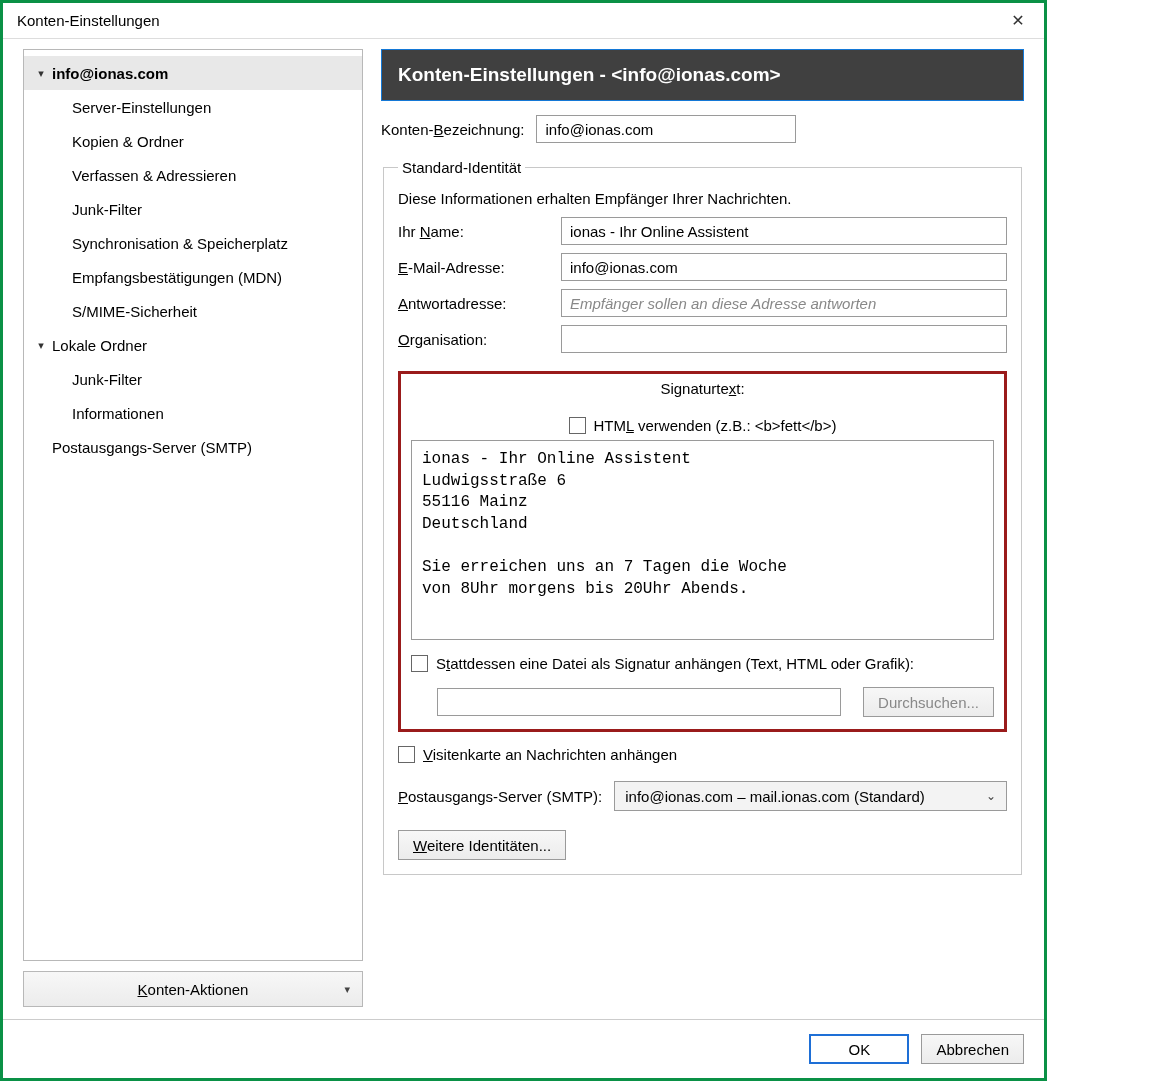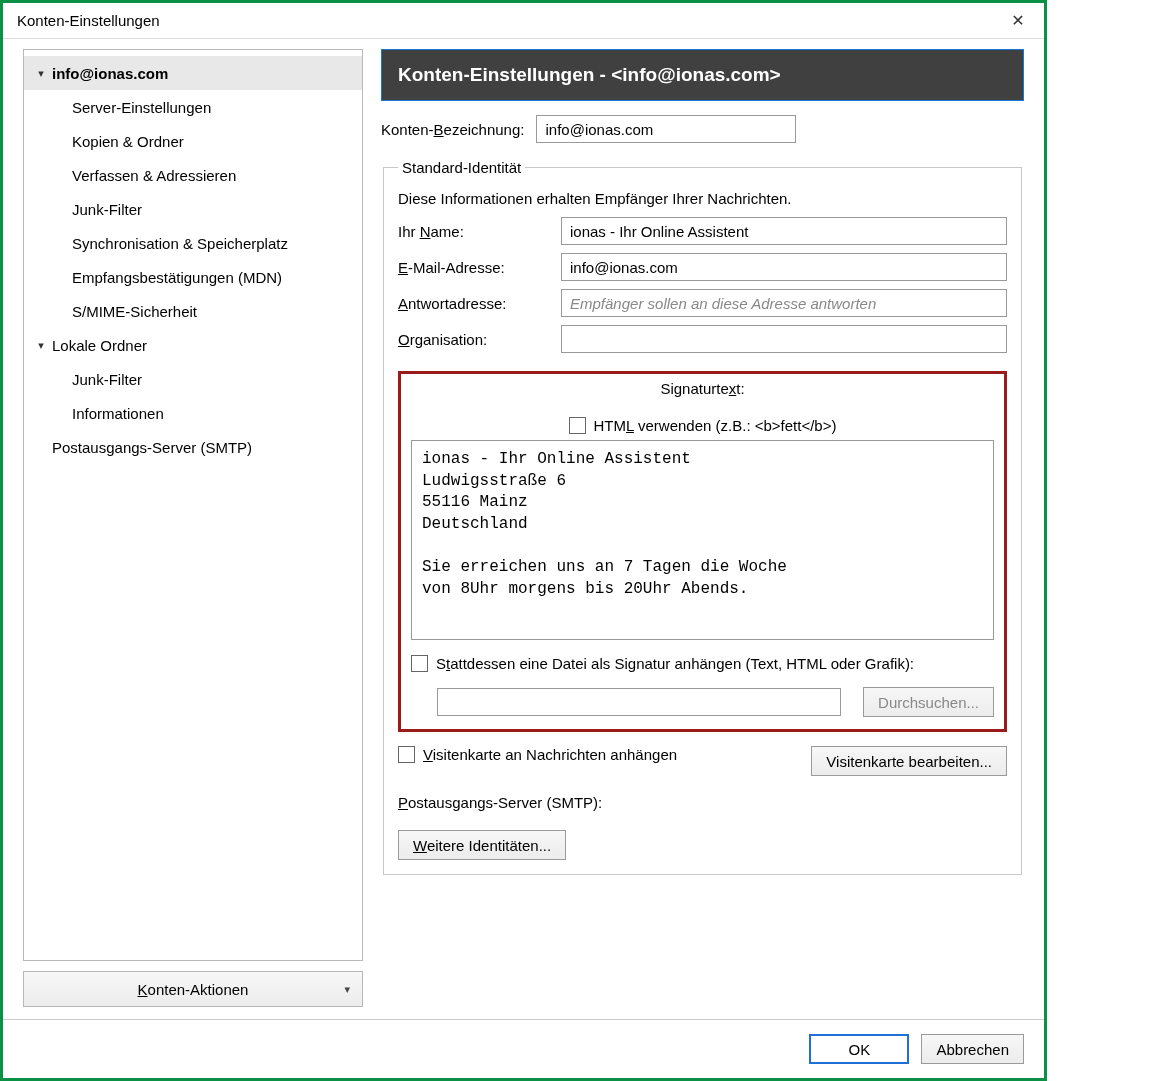--- a/index.html
+++ b/index.html
@@ -159,21 +159,21 @@
     height: 30px;
     padding: 0 14px;
     font: inherit;
     cursor:pointer;
     white-space:nowrap;
   }
   .btn:disabled, .btn.disabled {
     color:#888; cursor:default;
   }
   .row-attach {
-    display:flex; align-items:flex-start;
+    display:flex; align-items:flex-end;
     margin-top: 14px;
     gap: 12px;
   }
   .row-attach .spacer { flex:1; }
   .smtp-row {
     display:flex; align-items:center; gap:12px;
     margin-top: 18px;
   }
   .select {
     flex:1;
@@ -319,25 +319,28 @@
             <button class="btn disabled">Durchsuchen...</button>
           </div>
         </div>
 
         <div class="row-attach">
           <span class="chk">
             <span class="chkbox"></span>
             <span><span class="u">V</span>isitenkarte an Nachrichten anhängen</span>
           </span>
           <div class="spacer"></div>
-          <button class="btn">Visitenkarte bearbeiten...</button>
         </div>
 
         <div class="smtp-row">
           <label><span class="u">P</span>ostausgangs-Server (SMTP):</label>
+          <div class="select">
+            <span>info@ionas.com – mail.ionas.com (Standard)</span>
+            <span class="caret">⌄</span>
+          </div>
         </div>
 
         <div class="more-ids">
           <button class="btn">
             <span class="u">W</span>eitere Identitäten...
           </button>
         </div>
       </fieldset>
     </div>
   </div>

